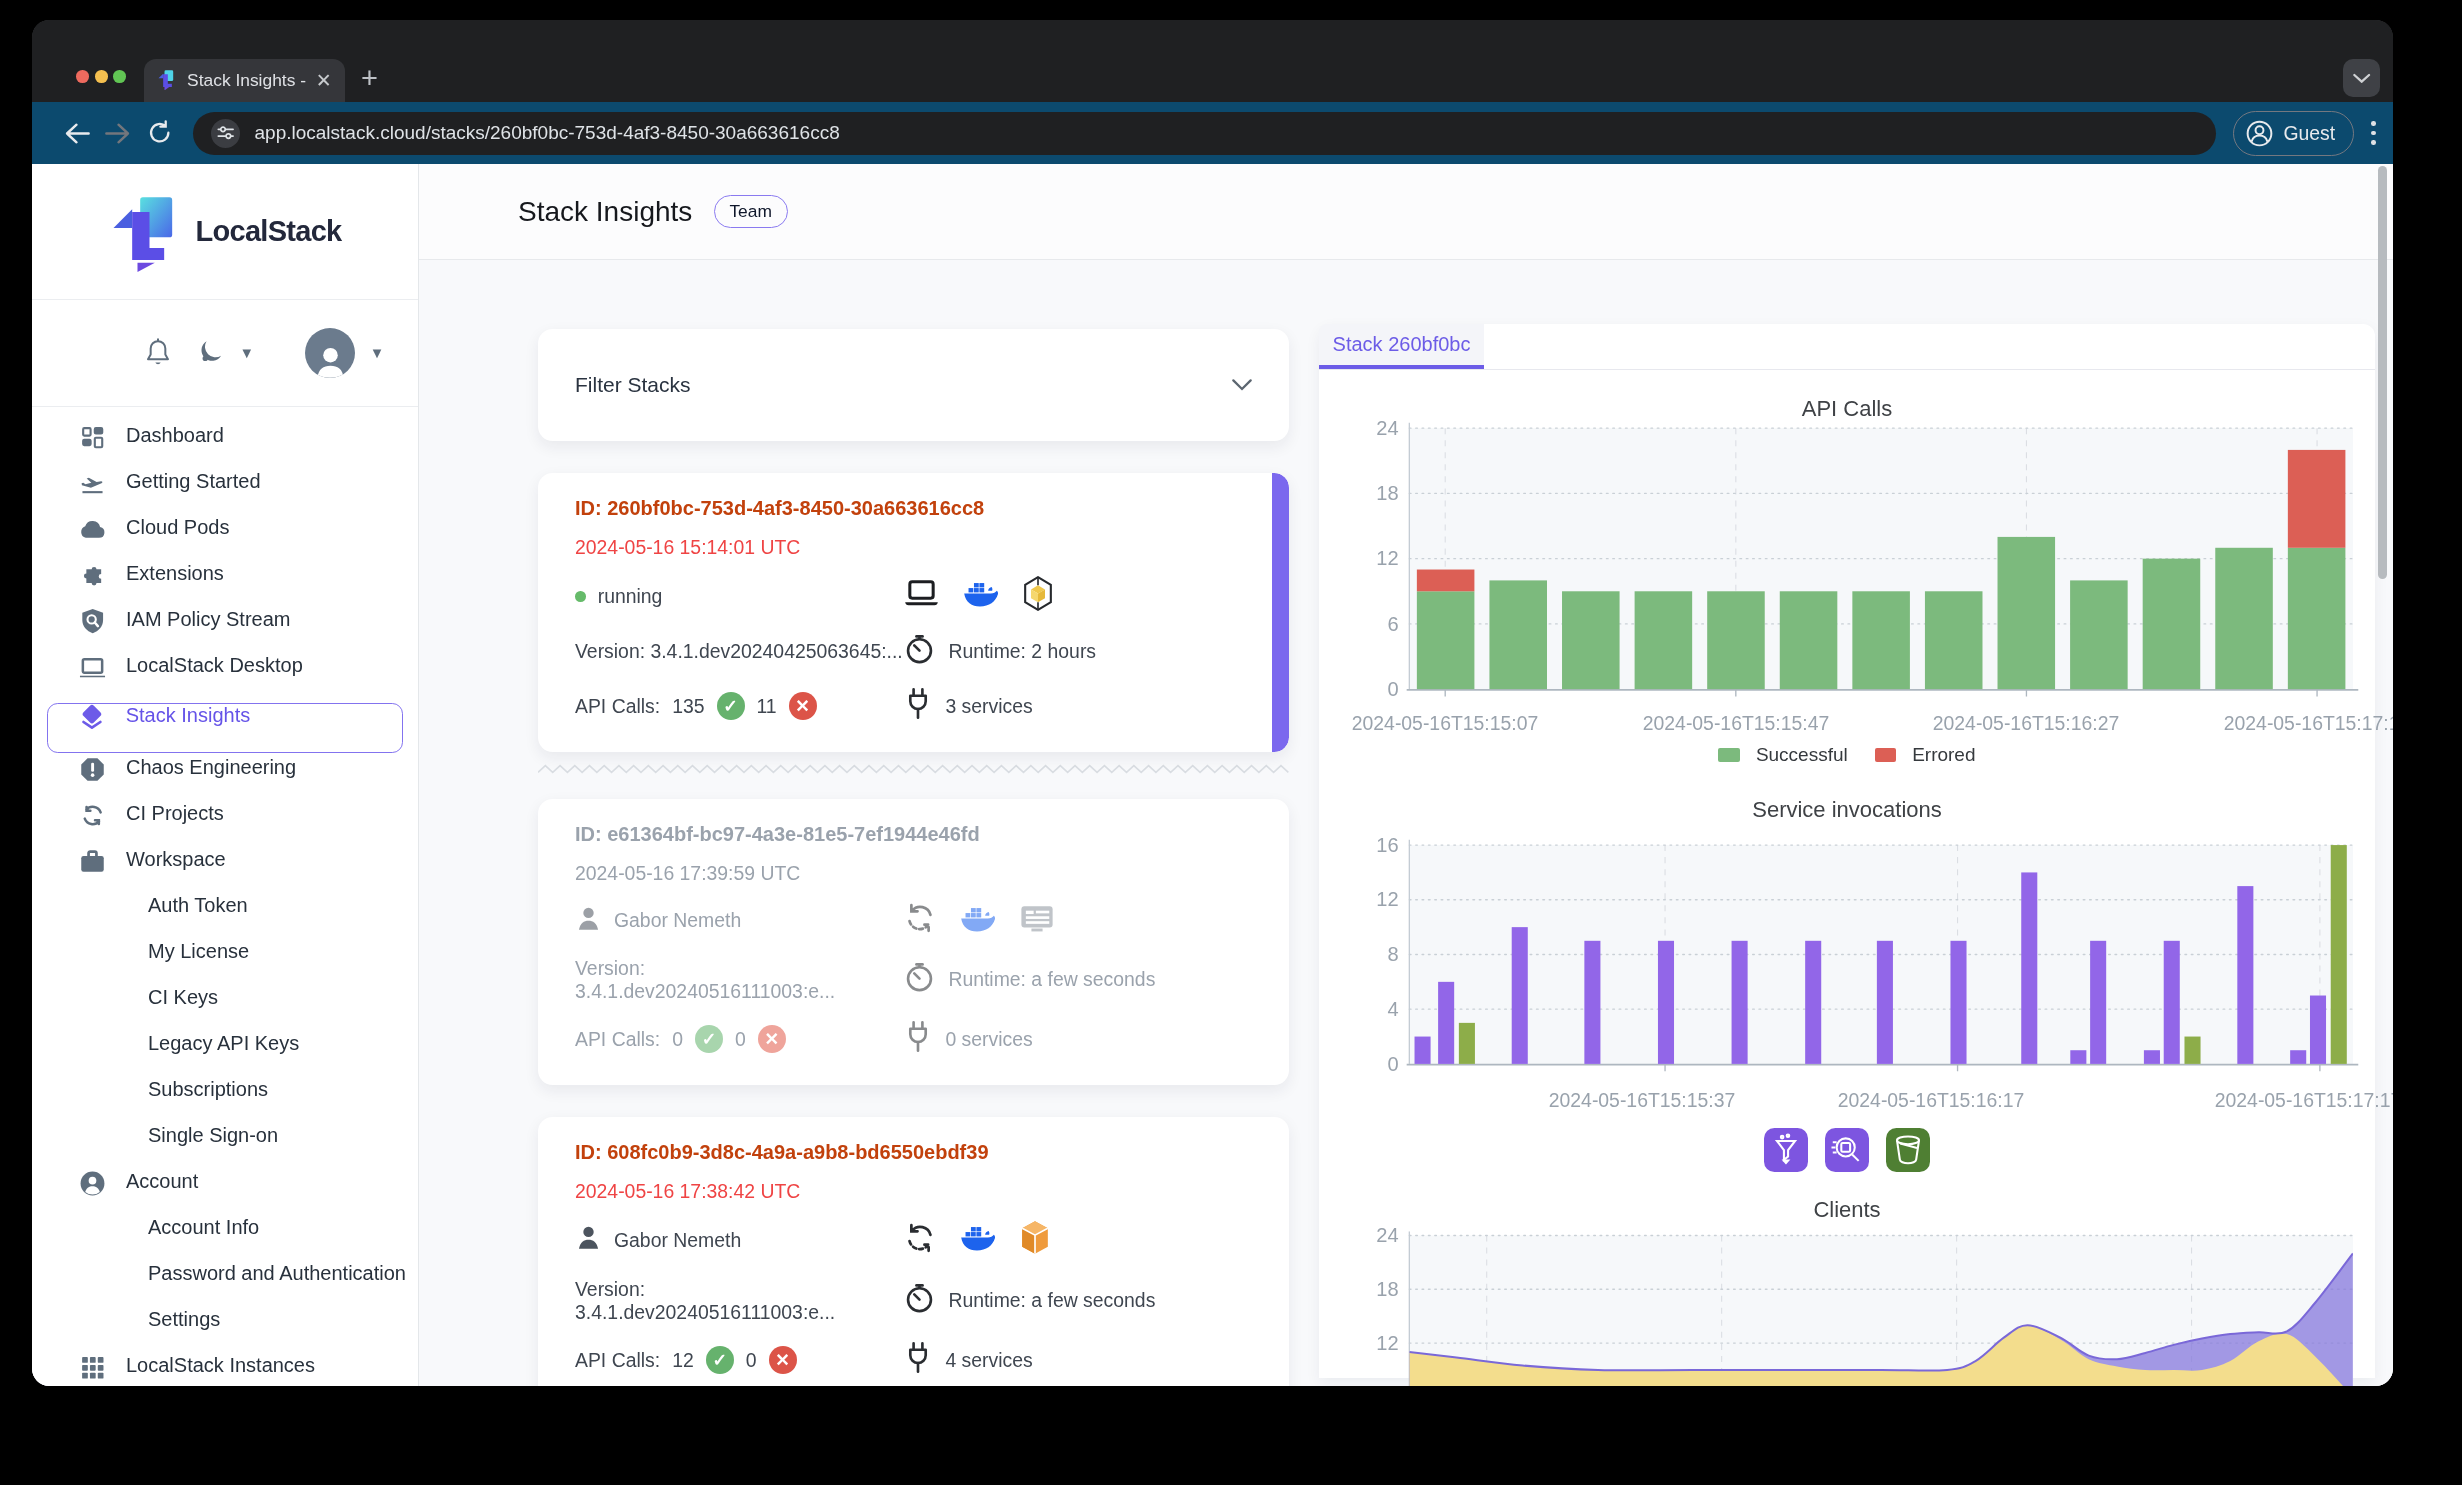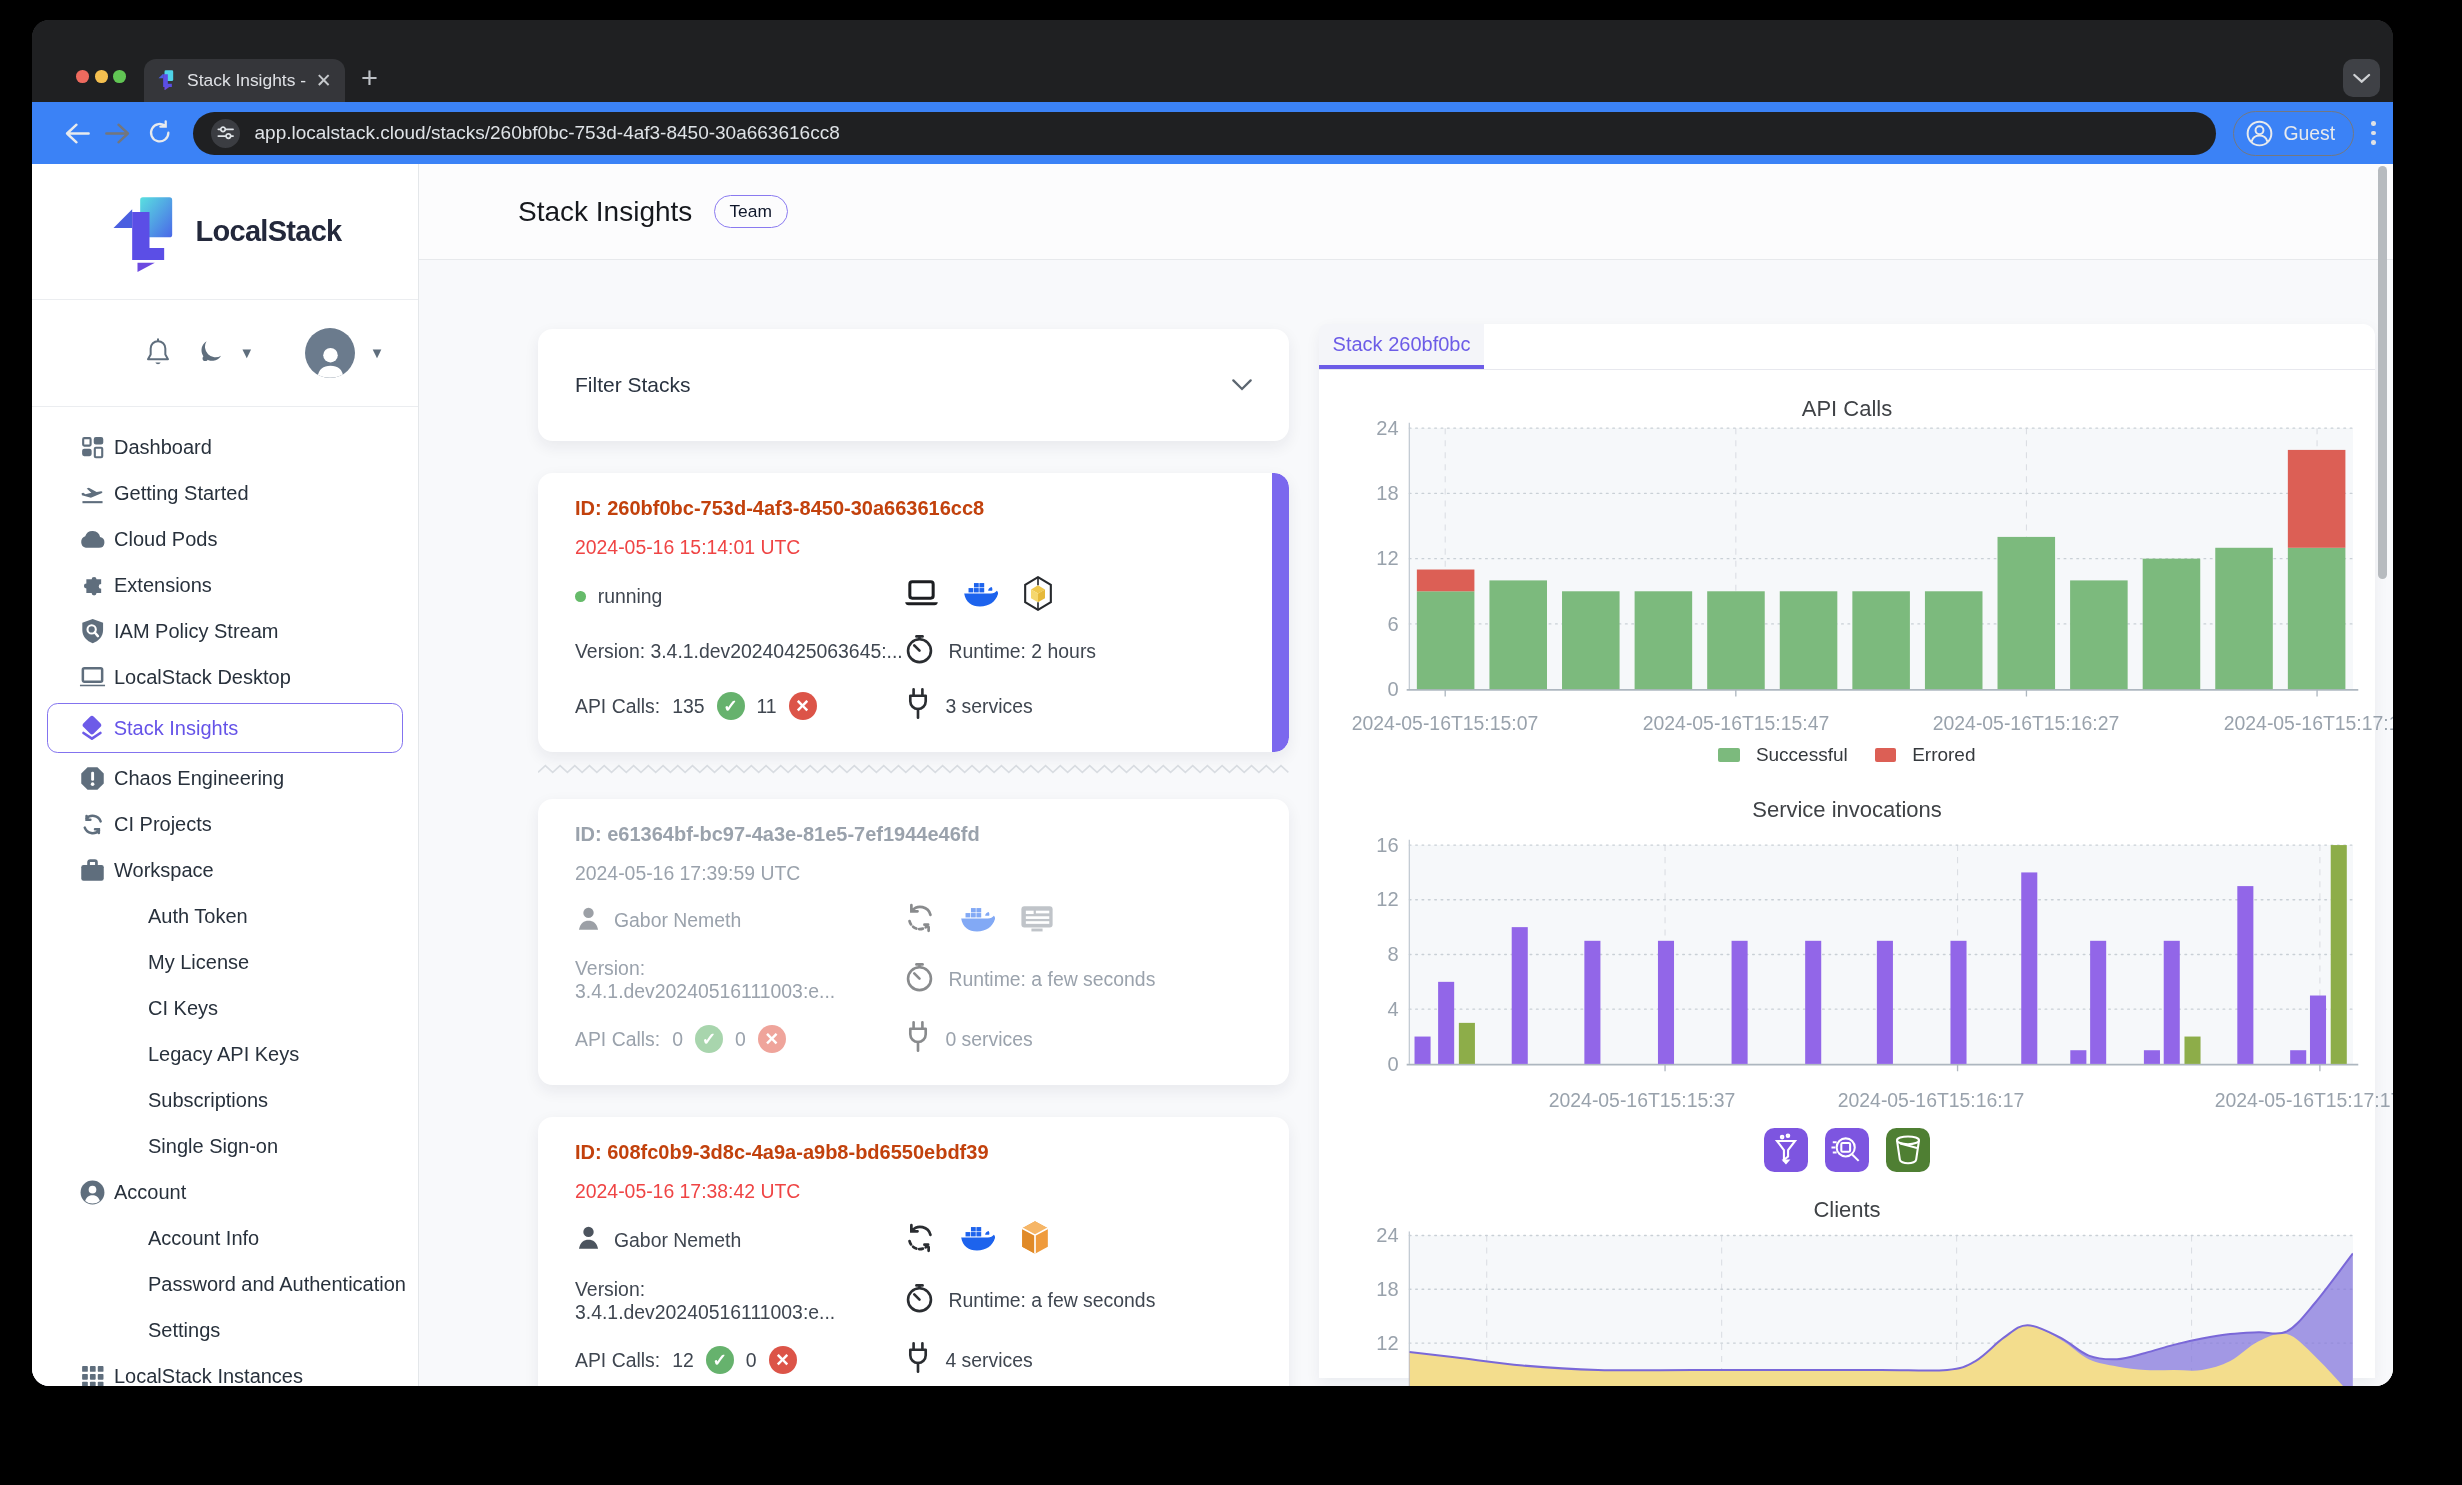--- a/index.html
+++ b/index.html
@@ -11,40 +11,40 @@
   .tabstrip{height:82px;background:#1f2022;position:relative;flex:0 0 auto;}
   .tl{position:absolute;top:50px;width:12.7px;height:12.7px;border-radius:50%;}
   .tl.r{left:44px;background:#ed6a5e;} .tl.y{left:63px;background:#f4bf4f;} .tl.g{left:81px;background:#61c554;}
   .tab{position:absolute;left:112px;top:39px;width:201px;height:43px;background:#35363a;
        border-radius:12px 12px 0 0;display:flex;align-items:center;padding:0 13.4px;box-sizing:border-box;}
   .tab-title{color:#dfe1e5;font-size:17.4px;margin-left:10.7px;flex:1;white-space:nowrap;overflow:hidden;}
   .tab-close{color:#c7cacd;font-size:19px;margin-left:6.7px;}
   .newtab{position:absolute;left:329px;top:44px;color:#bdc1c6;font-size:29px;font-weight:300;line-height:29px;}
   .chev-btn{position:absolute;right:12.7px;top:39px;width:37px;height:38px;border-radius:10px;background:#3f4146;
             display:flex;align-items:center;justify-content:center;}
-  .toolbar{height:62px;background:#3b82f6;display:flex;align-items:center;padding:0 17.4px 0 27px;box-sizing:border-box;flex:0 0 auto;}
+  .toolbar{height:62px;background:#0c4a6e;display:flex;align-items:center;padding:0 17.4px 0 27px;box-sizing:border-box;flex:0 0 auto;}
   .nav-ic{width:35px;height:35px;display:flex;align-items:center;justify-content:center;margin-right:6.7px;}
   .urlbar{flex:1;height:43px;background:#1f2022;border-radius:21.4px;margin:0 17.4px 0 9.4px;display:flex;
           align-items:center;padding:0 17.4px;box-sizing:border-box;}
   .tune-circ{width:29px;height:29px;border-radius:50%;background:#3b3d42;display:flex;align-items:center;justify-content:center;}
   .url-text{color:#dfe3e7;font-size:19px;margin-left:14.7px;white-space:nowrap;}
   .guest{height:43px;border:1.3px solid #747880;border-radius:23px;display:flex;align-items:center;
          padding:0 17.4px 0 10.7px;color:#e8eaed;font-size:19.4px;gap:9.4px;}
   .dots{margin-left:17.4px;display:flex;flex-direction:column;gap:4.7px;}
   .dots i{width:4.7px;height:4.7px;border-radius:50%;background:#dfe1e5;}
   
   .content{flex:1;display:flex;background:#f8f9fb;min-height:0;}
   .sidebar{width:386px;background:#fff;border-right:0.7px solid #e4e7ea;display:flex;flex-direction:column;flex:0 0 auto;}
   .logo-block{height:135px;border-bottom:0.7px solid #ebedf0;display:flex;align-items:center;justify-content:center;gap:12px;}
   .logo-text{font-size:29px;font-weight:bold;color:#23283b;letter-spacing:-0.7px;}
   .icon-row{height:106px;border-bottom:0.7px solid #ebedf0;display:flex;align-items:center;padding-left:112px;gap:24px;}
   .caret{color:#5f6e7d;font-size:14.7px;margin-left:-9.4px;}
   .avatar{width:50px;height:50px;border-radius:50%;background:#6b7b8d;display:flex;align-items:flex-end;justify-content:center;overflow:hidden;margin-left:27px;}
   .menu{flex:1;padding-top:17.4px;overflow:hidden;}
-  .menu-item{height:46px;display:flex;align-items:center;padding-left:47px;gap:8px;color:#28313c;font-size:20px;}
+  .menu-item{height:46px;display:flex;align-items:flex-start;padding-left:47px;gap:20px;color:#28313c;font-size:20px;}
   .menu-item.indent{padding-left:116px;}
   .menu-item .mi-icon{width:27px;height:27px;display:flex;align-items:center;justify-content:center;flex:0 0 auto;}
   .menu-item.selected{margin:2.7px 14.7px;height:48px;border:1.3px solid #8373ef;border-radius:10.7px;
                       color:#6553e8;padding-left:31px;}
   .main{flex:1;display:flex;flex-direction:column;min-width:0;}
   .main-header{height:95px;background:#fcfcfd;border-bottom:0.7px solid #e7e9ec;display:flex;align-items:center;
                padding-left:99px;gap:21.4px;flex:0 0 auto;}
   .page-title{font-size:28px;color:#16181d;font-weight:500;}
   .badge{border:1.3px solid #8a7af0;color:#0f172a;font-size:17.4px;border-radius:668px;padding:4.7px 14.7px;}
   .main-body{flex:1;position:relative;background:#f8f9fb;min-height:0;}

